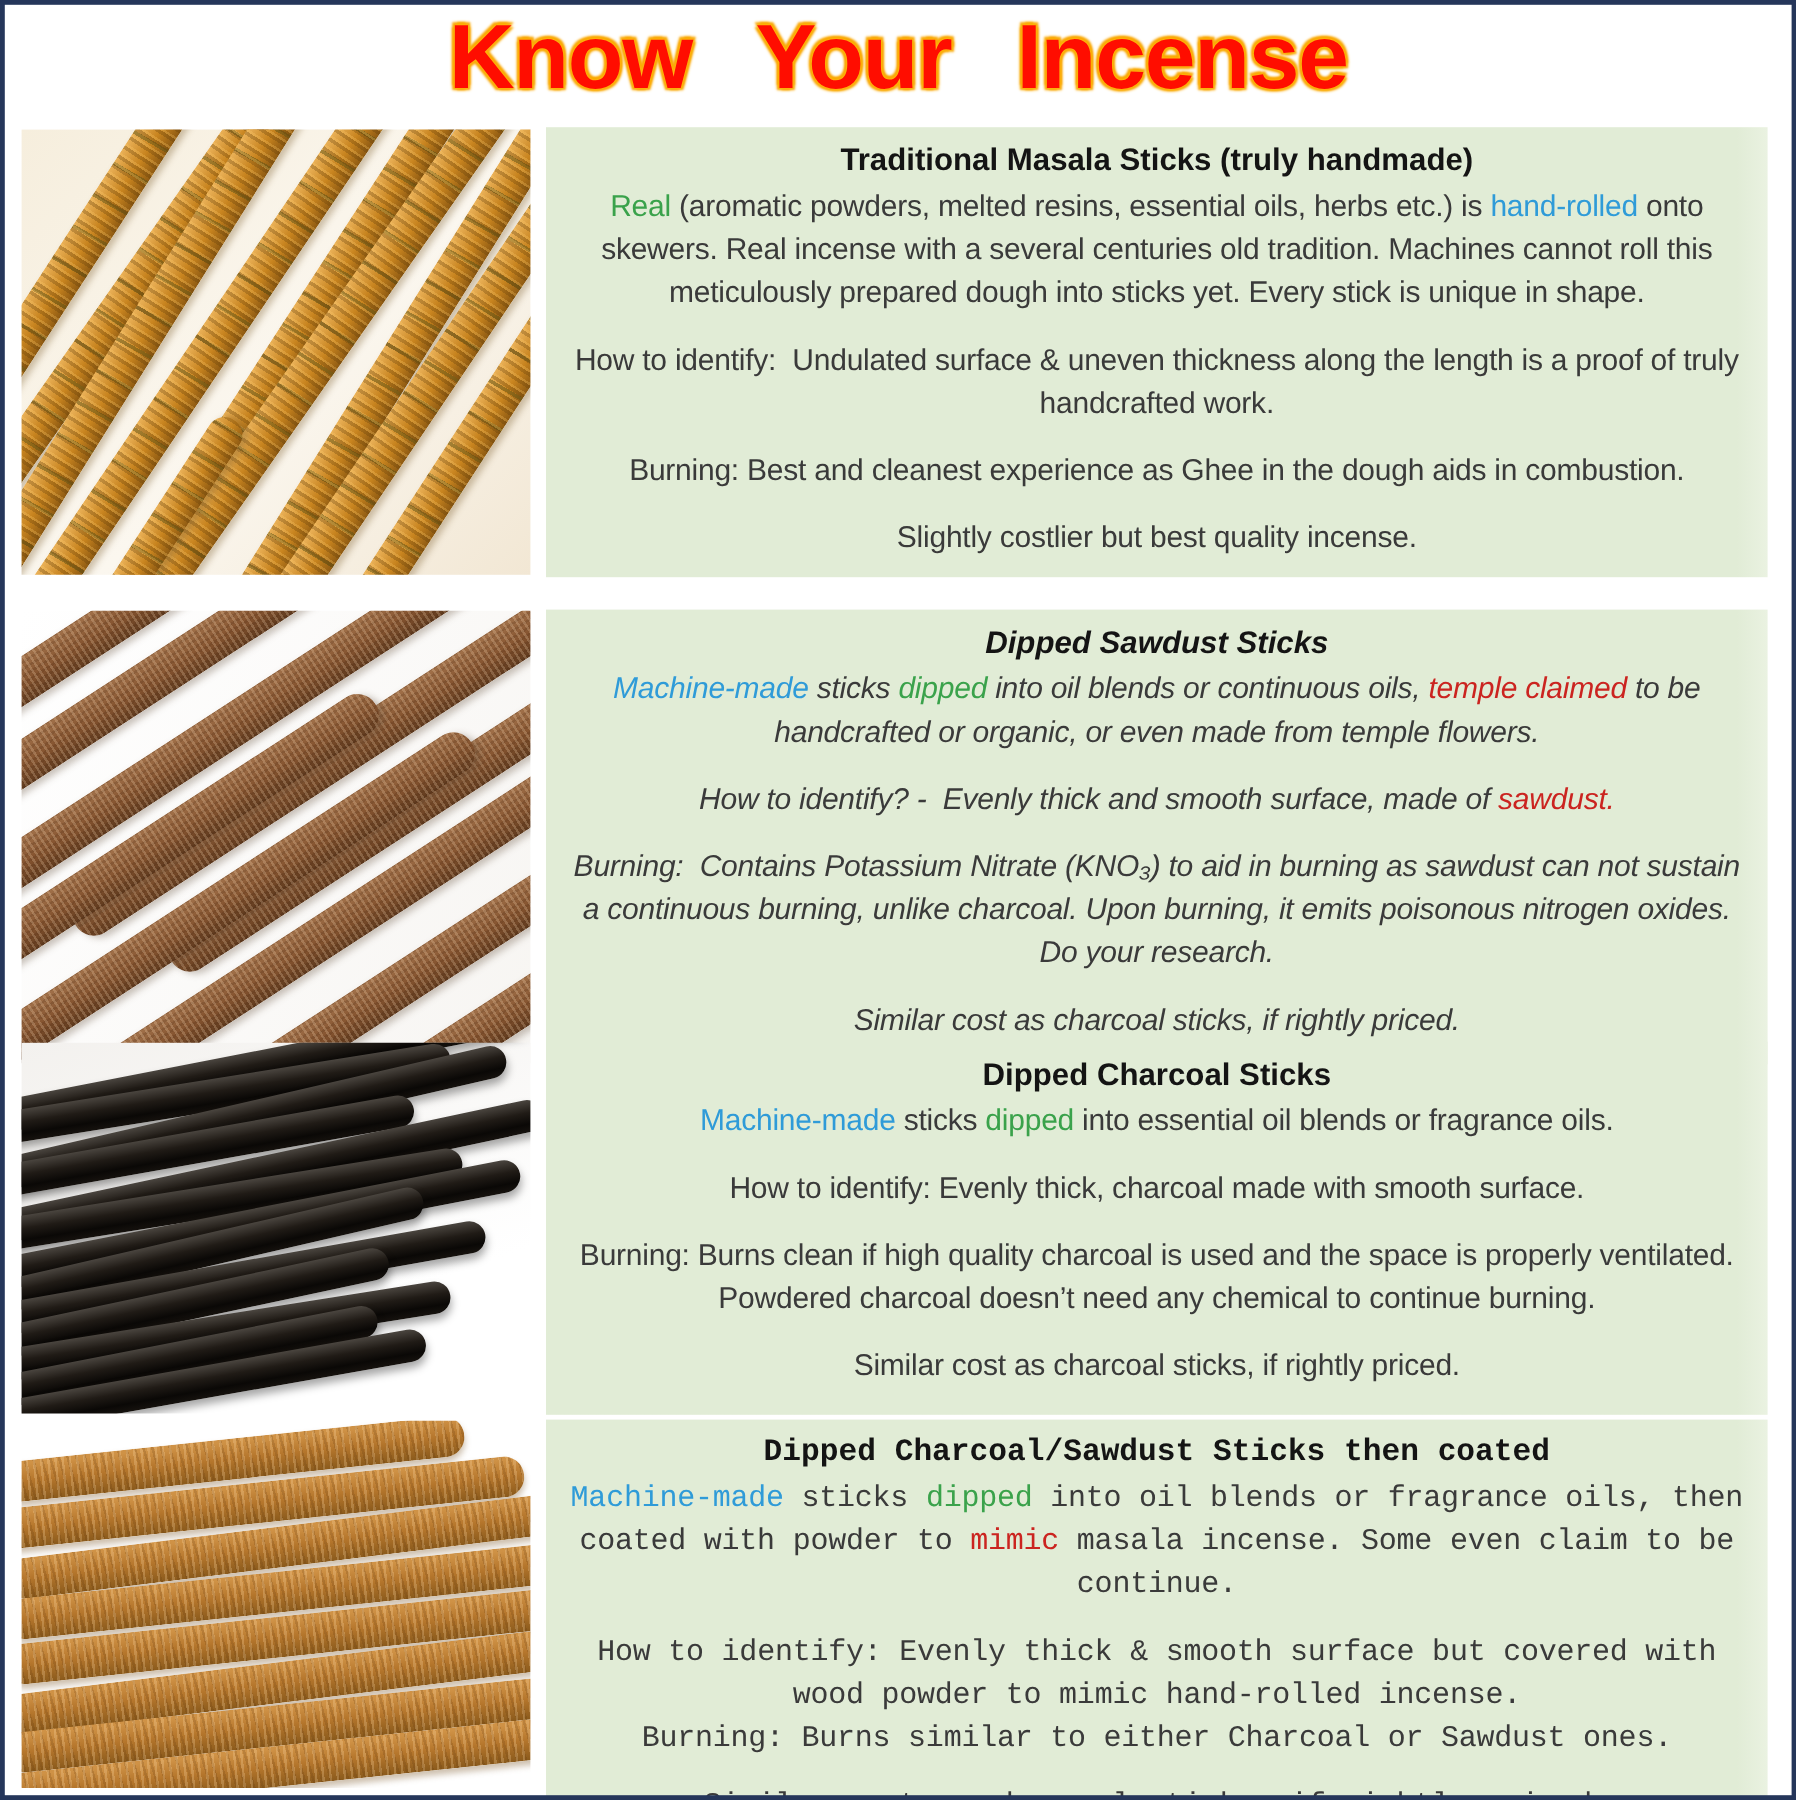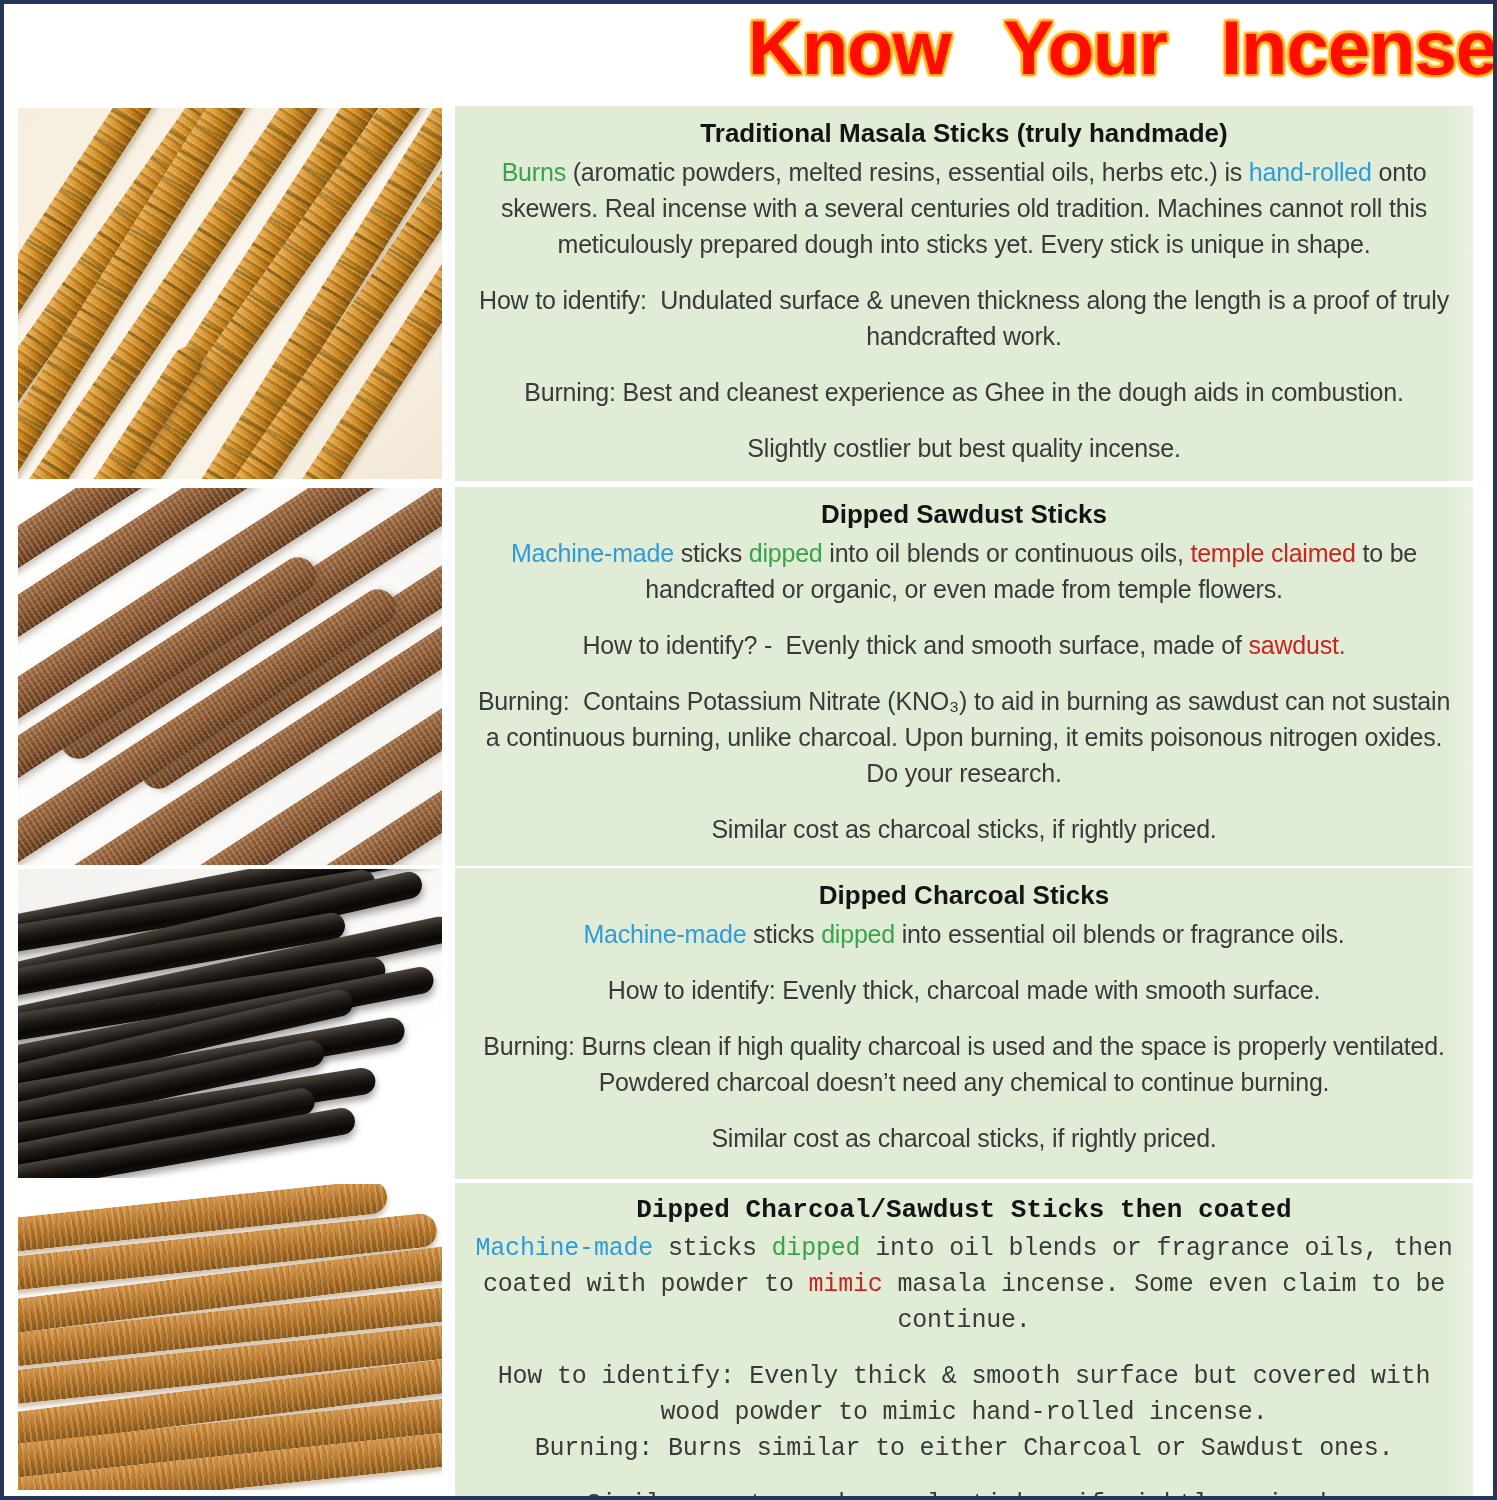--- a/index.html
+++ b/index.html
@@ -2,21 +2,21 @@
 <html style="--panel: #e1ecd6; --title-red: #ff0d00; --text: #3a3a3a; --c-green: #3aa24b; --c-blue: #2f9bd8; --c-red: #cb2420; --border: #25365a;"><head>
 <meta charset="utf-8">
 <style>
   html,body{margin:0;padding:0;}
   body{
     width:1497px;height:1500px;position:relative;background:#ffffff;overflow:hidden;
     font-family:"Liberation Sans","DejaVu Sans",sans-serif;
   }
   .frame{position:absolute;inset:0;border:4px solid var(--border,#25365a);pointer-events:none;z-index:50;}
   .main-title{
-    position:absolute;top:4px;left:0;right:0;margin:0;text-align:right;
+    position:absolute;top:4px;left:0;right:0;margin:0;text-align:center;
     font-size:76px;font-weight:700;letter-spacing:-1px;word-spacing:34px;
     color:var(--title-red,#ff0d00);
     text-shadow:0 0 2px #ffc21e,0 0 4px #ffb000,2px 2px 2px #f9a602,-2px -2px 2px #f9a602,2px -2px 2px #f9a602,-2px 2px 2px #f9a602;
   }
   .row{position:absolute;left:0;width:1497px;}
   .photo{position:absolute;left:18px;width:424px;overflow:hidden;background:#fdfcfa;}
   .photo.masala{background:linear-gradient(135deg,#f6eedd,#fbf7ef 55%,#f2e7d4);}
   .photo.sawdust{background:linear-gradient(120deg,#ffffff,#f7f5f2);}
   .photo.charcoal{background:linear-gradient(160deg,#f3f1ee,#ffffff 70%);}
   .photo.coated{background:#ffffff;}
@@ -75,29 +75,29 @@
       <div class="stick" style="left: -52px; top: 174px; width: 540px; height: 32px; transform: rotate(-57deg);"></div>
       <div class="stick" style="left: -5px; top: 143px; width: 550px; height: 34px; transform: rotate(-55deg);"></div>
       <div class="stick" style="left: 52px; top: 163.5px; width: 540px; height: 33px; transform: rotate(-58deg);"></div>
       <div class="stick" style="left: 99px; top: 148.5px; width: 550px; height: 33px; transform: rotate(-56deg);"></div>
       <div class="stick" style="left: 154px; top: 169px; width: 540px; height: 32px; transform: rotate(-57deg);"></div>
       <div class="stick" style="left: 15px; top: 315px; width: 210px; height: 30px; transform: rotate(-57deg);"></div>
     </div>
   <div class="panel" style="top:0;height:375px;">
     <h2 class="sec-title">Traditional Masala Sticks (truly handmade)</h2>
     <div class="paras">
-        <p class="para first"><span class="c-green">Burns</span><span> (aromatic powders, melted resins, essential oils, herbs etc.) is </span><span class="c-blue">hand-rolled</span><span> onto skewers. Real incense with a several centuries old tradition. Machines cannot roll this meticulously prepared dough into sticks yet. Every stick is unique in shape.</span></p>
+        <p class="para first"><span class="c-green">Real</span><span> (aromatic powders, melted resins, essential oils, herbs etc.) is </span><span class="c-blue">hand-rolled</span><span> onto skewers. Real incense with a several centuries old tradition. Machines cannot roll this meticulously prepared dough into sticks yet. Every stick is unique in shape.</span></p>
         <p class="para"><span>How to identify:&nbsp; Undulated surface &amp; uneven thickness along the length is a proof of truly handcrafted work.</span></p>
         <p class="para"><span>Burning: Best and cleanest experience as Ghee in the dough aids in combustion.</span></p>
         <p class="para"><span>Slightly costlier but best quality incense.</span></p>
       </div>
   </div>
 </section>
 
-<section class="row" style="top:487px;height:452px;">
+<section class="row" style="top:508px;height:452px;font-style:italic;">
   <div class="photo sawdust" style="top:1px;height:377px;">
       <div class="stick" style="left: -220px; top: 2px; width: 560px; height: 36px; transform: rotate(-33deg);"></div>
       <div class="stick" style="left: -160px; top: 32px; width: 560px; height: 36px; transform: rotate(-33deg);"></div>
       <div class="stick" style="left: -80px; top: 62px; width: 560px; height: 36px; transform: rotate(-33deg);"></div>
       <div class="stick" style="left: 0px; top: 92px; width: 560px; height: 36px; transform: rotate(-33deg);"></div>
       <div class="stick" style="left: 80px; top: 122px; width: 560px; height: 36px; transform: rotate(-33deg);"></div>
       <div class="stick" style="left: -220px; top: 212px; width: 560px; height: 36px; transform: rotate(-33deg);"></div>
       <div class="stick" style="left: -140px; top: 244px; width: 560px; height: 36px; transform: rotate(-33deg);"></div>
       <div class="stick" style="left: -60px; top: 274px; width: 560px; height: 36px; transform: rotate(-33deg);"></div>
       <div class="stick" style="left: 20px; top: 304px; width: 560px; height: 36px; transform: rotate(-33deg);"></div>

